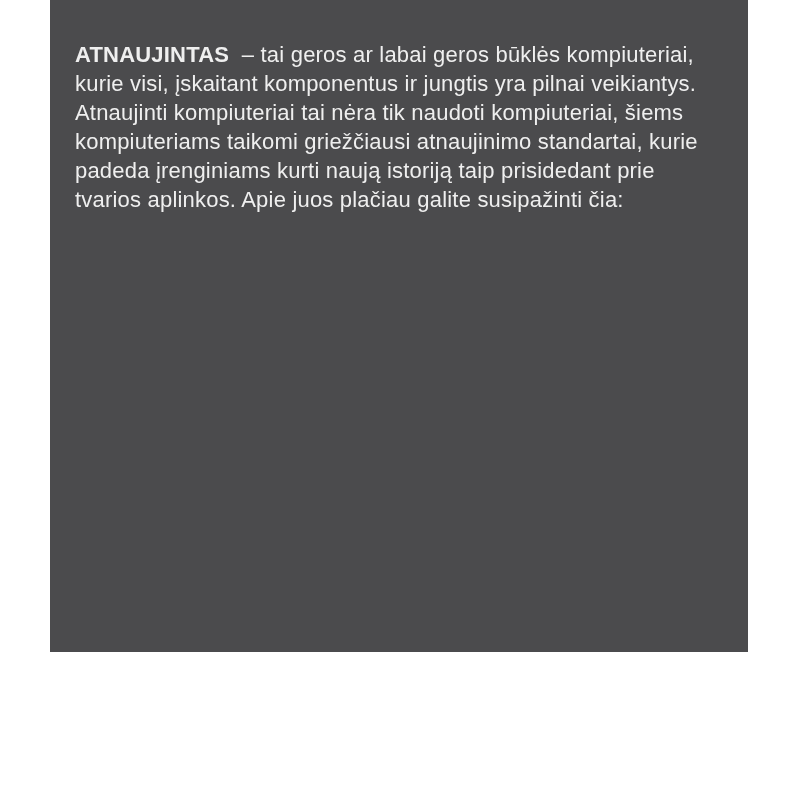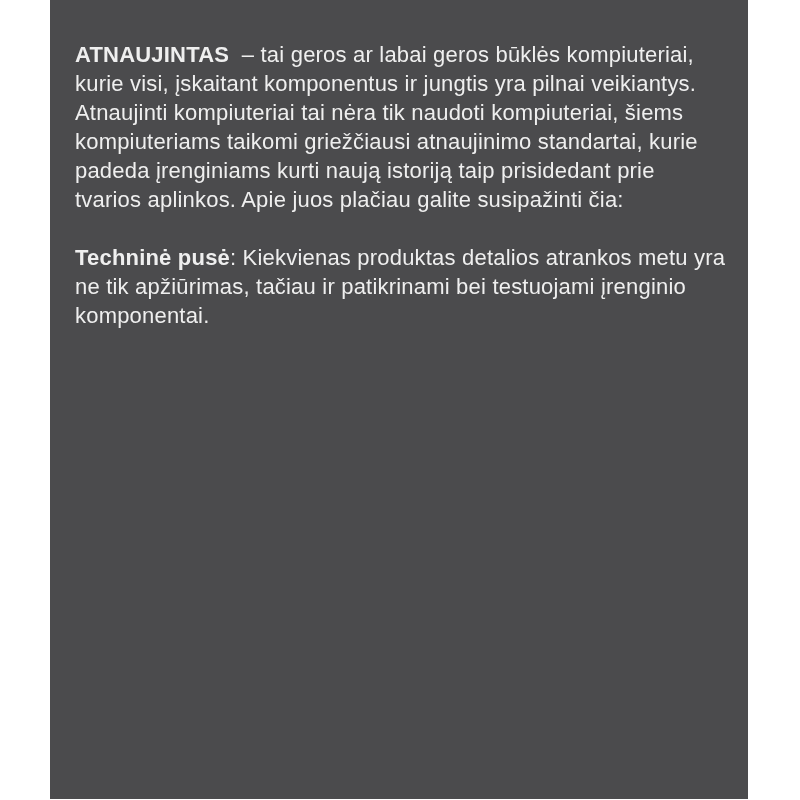--- a/index.html
+++ b/index.html
@@ -4,21 +4,21 @@
 <style>
   html, body {
     margin: 0;
     padding: 0;
     background: #ffffff;
     width: 800px;
   }
   .canvas {
     position: relative;
     width: 800px;
-    height: 799px;
+    height: 652px;
     background: #ffffff;
     overflow: hidden;
   }
   .panel {
     position: absolute;
     left: 50px;
     top: 0;
     width: 698px;
     height: 800px;
     background: #4b4b4d;
@@ -44,21 +44,18 @@
 <div class="canvas">
   <div class="panel">
 
     <p class="para"><span class="label">ATNAUJINTAS</span><span>&nbsp; – tai geros ar labai geros būklės kompiuteriai,
 kurie visi, įskaitant komponentus ir jungtis yra pilnai veikiantys.
 Atnaujinti kompiuteriai tai nėra tik naudoti kompiuteriai, šiems
 kompiuteriams taikomi griežčiausi atnaujinimo standartai, kurie
 padeda įrenginiams kurti naują istoriją taip prisidedant prie
 tvarios aplinkos. Apie juos plačiau galite susipažinti čia:</span></p>
 
-    <p class="para"><span class="label">Techninė pusė</span><span>: Kiekvienas produktas detalios atrankos metu yra
-ne tik apžiūrimas, tačiau ir patikrinami bei testuojami įrenginio
-komponentai.</span></p>
 
 
 
 
   </div>
 </div>
 
 </body></html>

